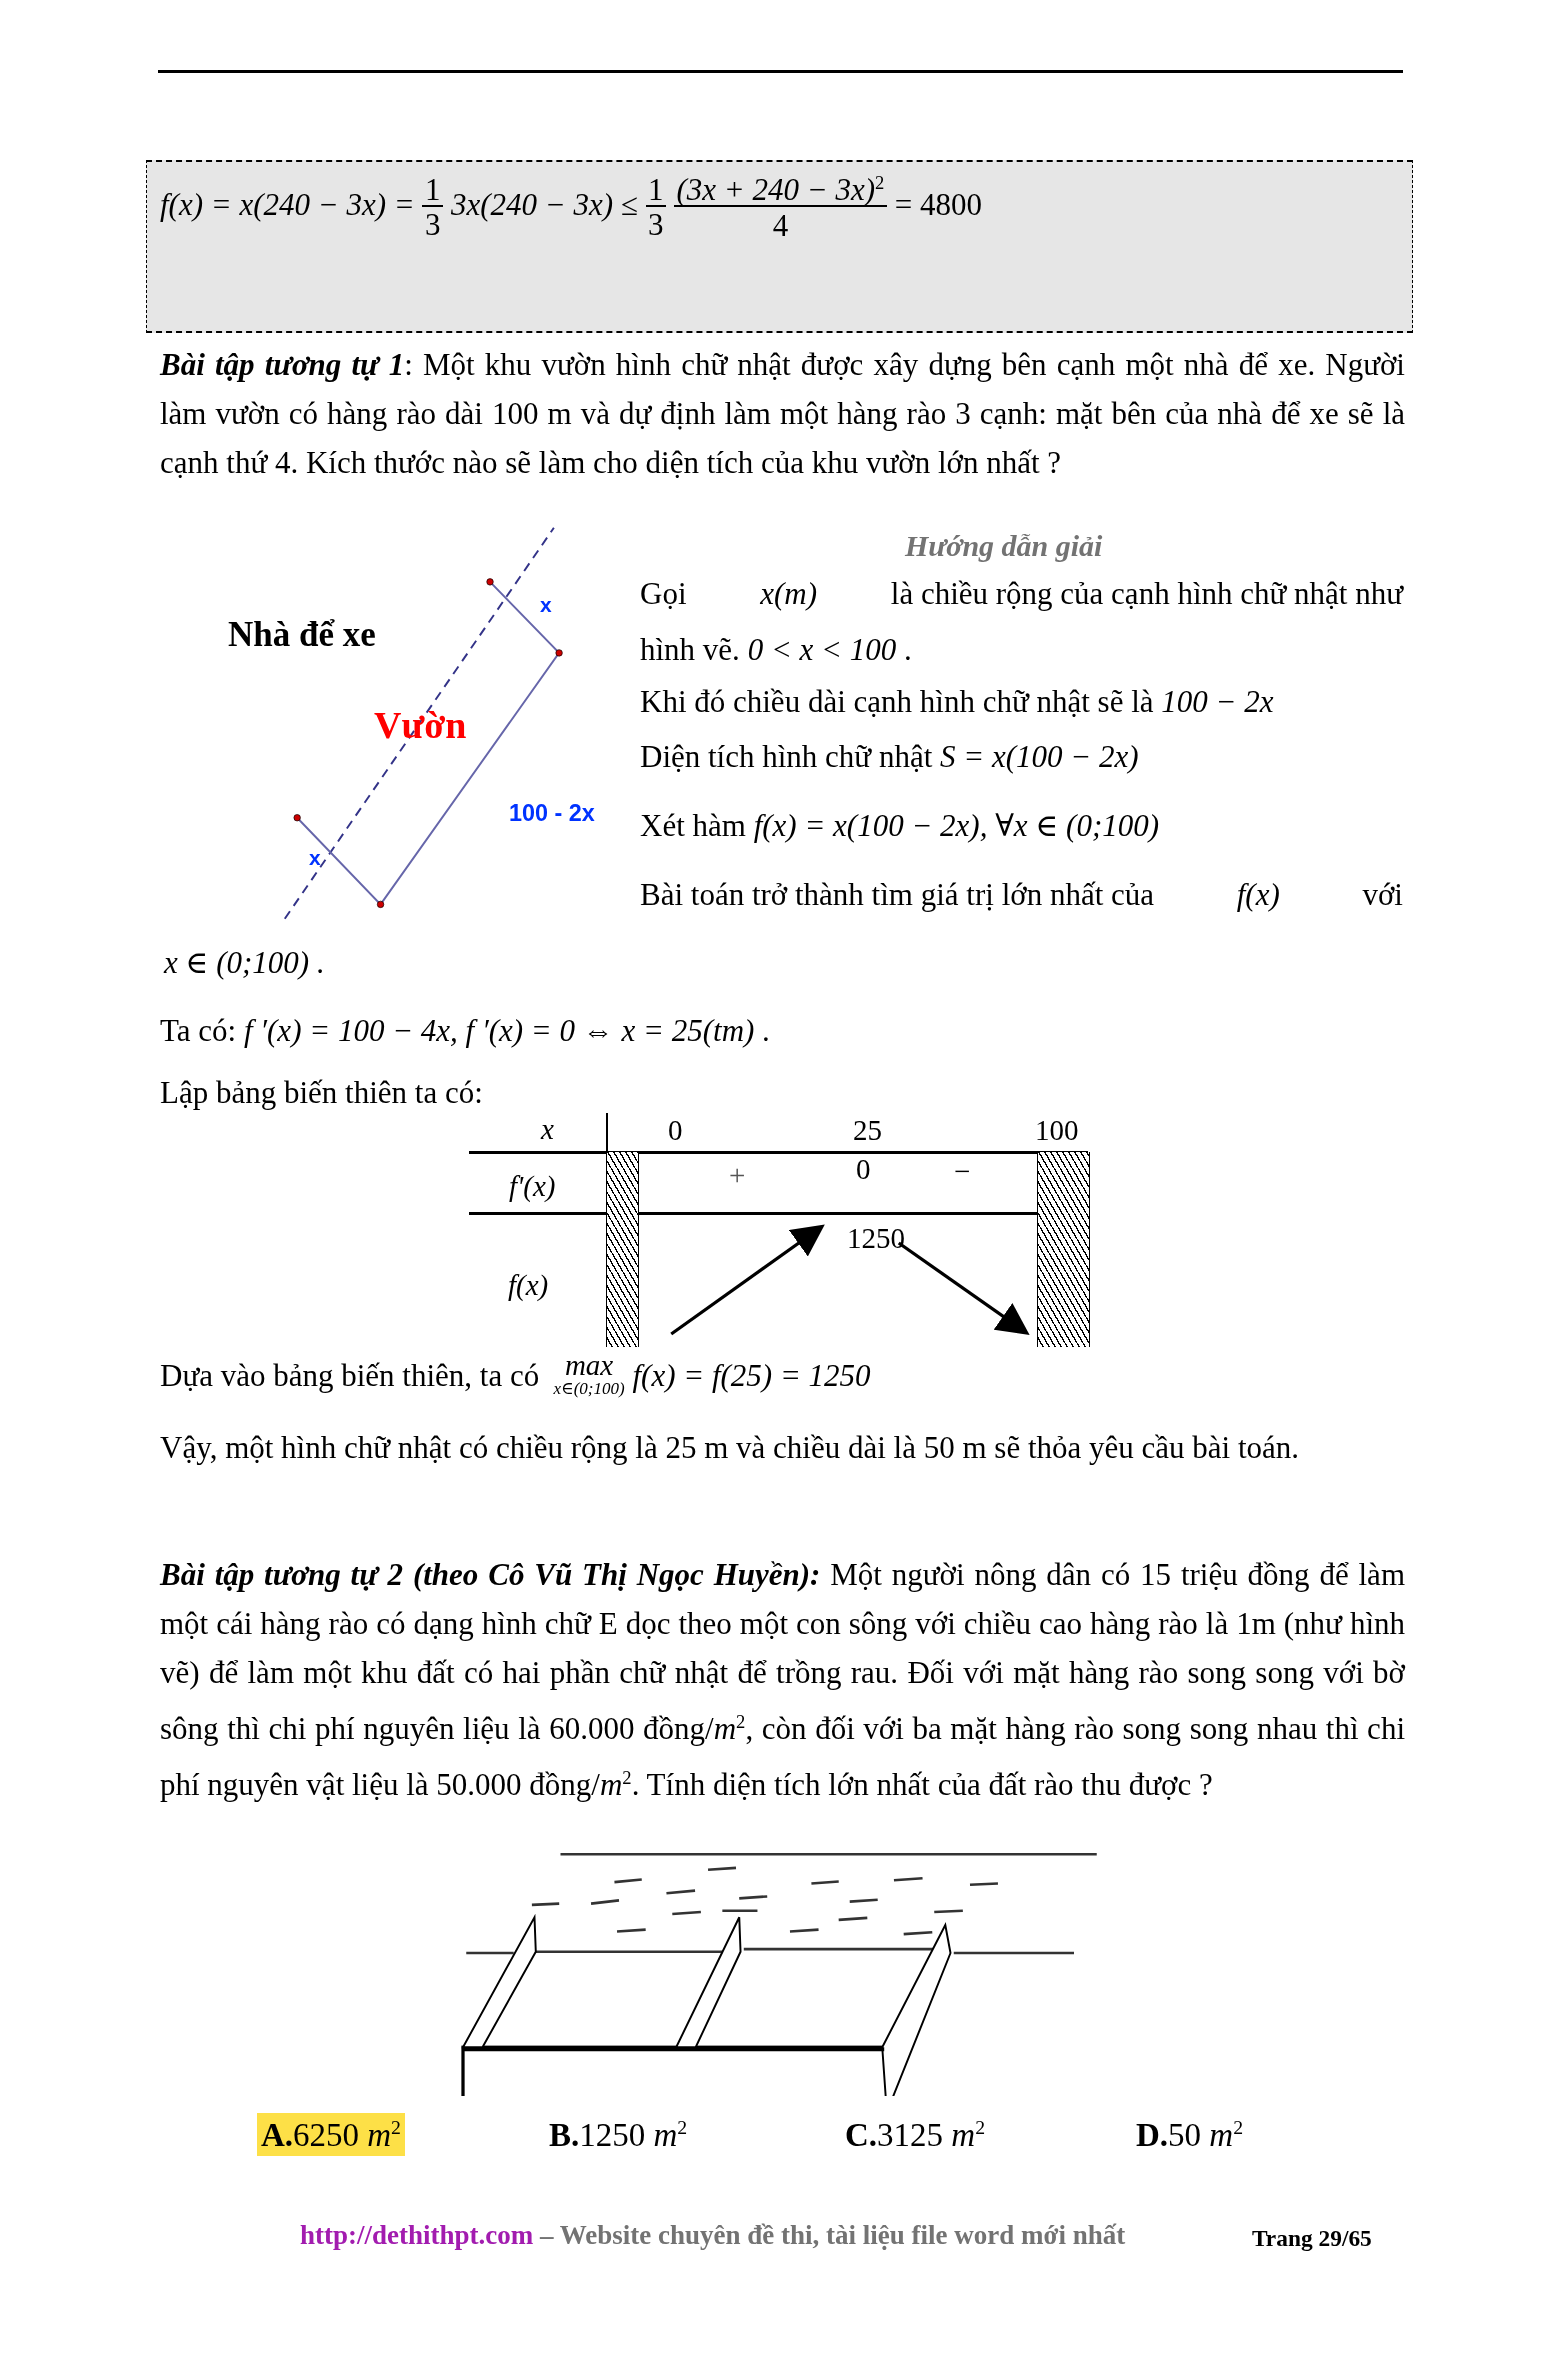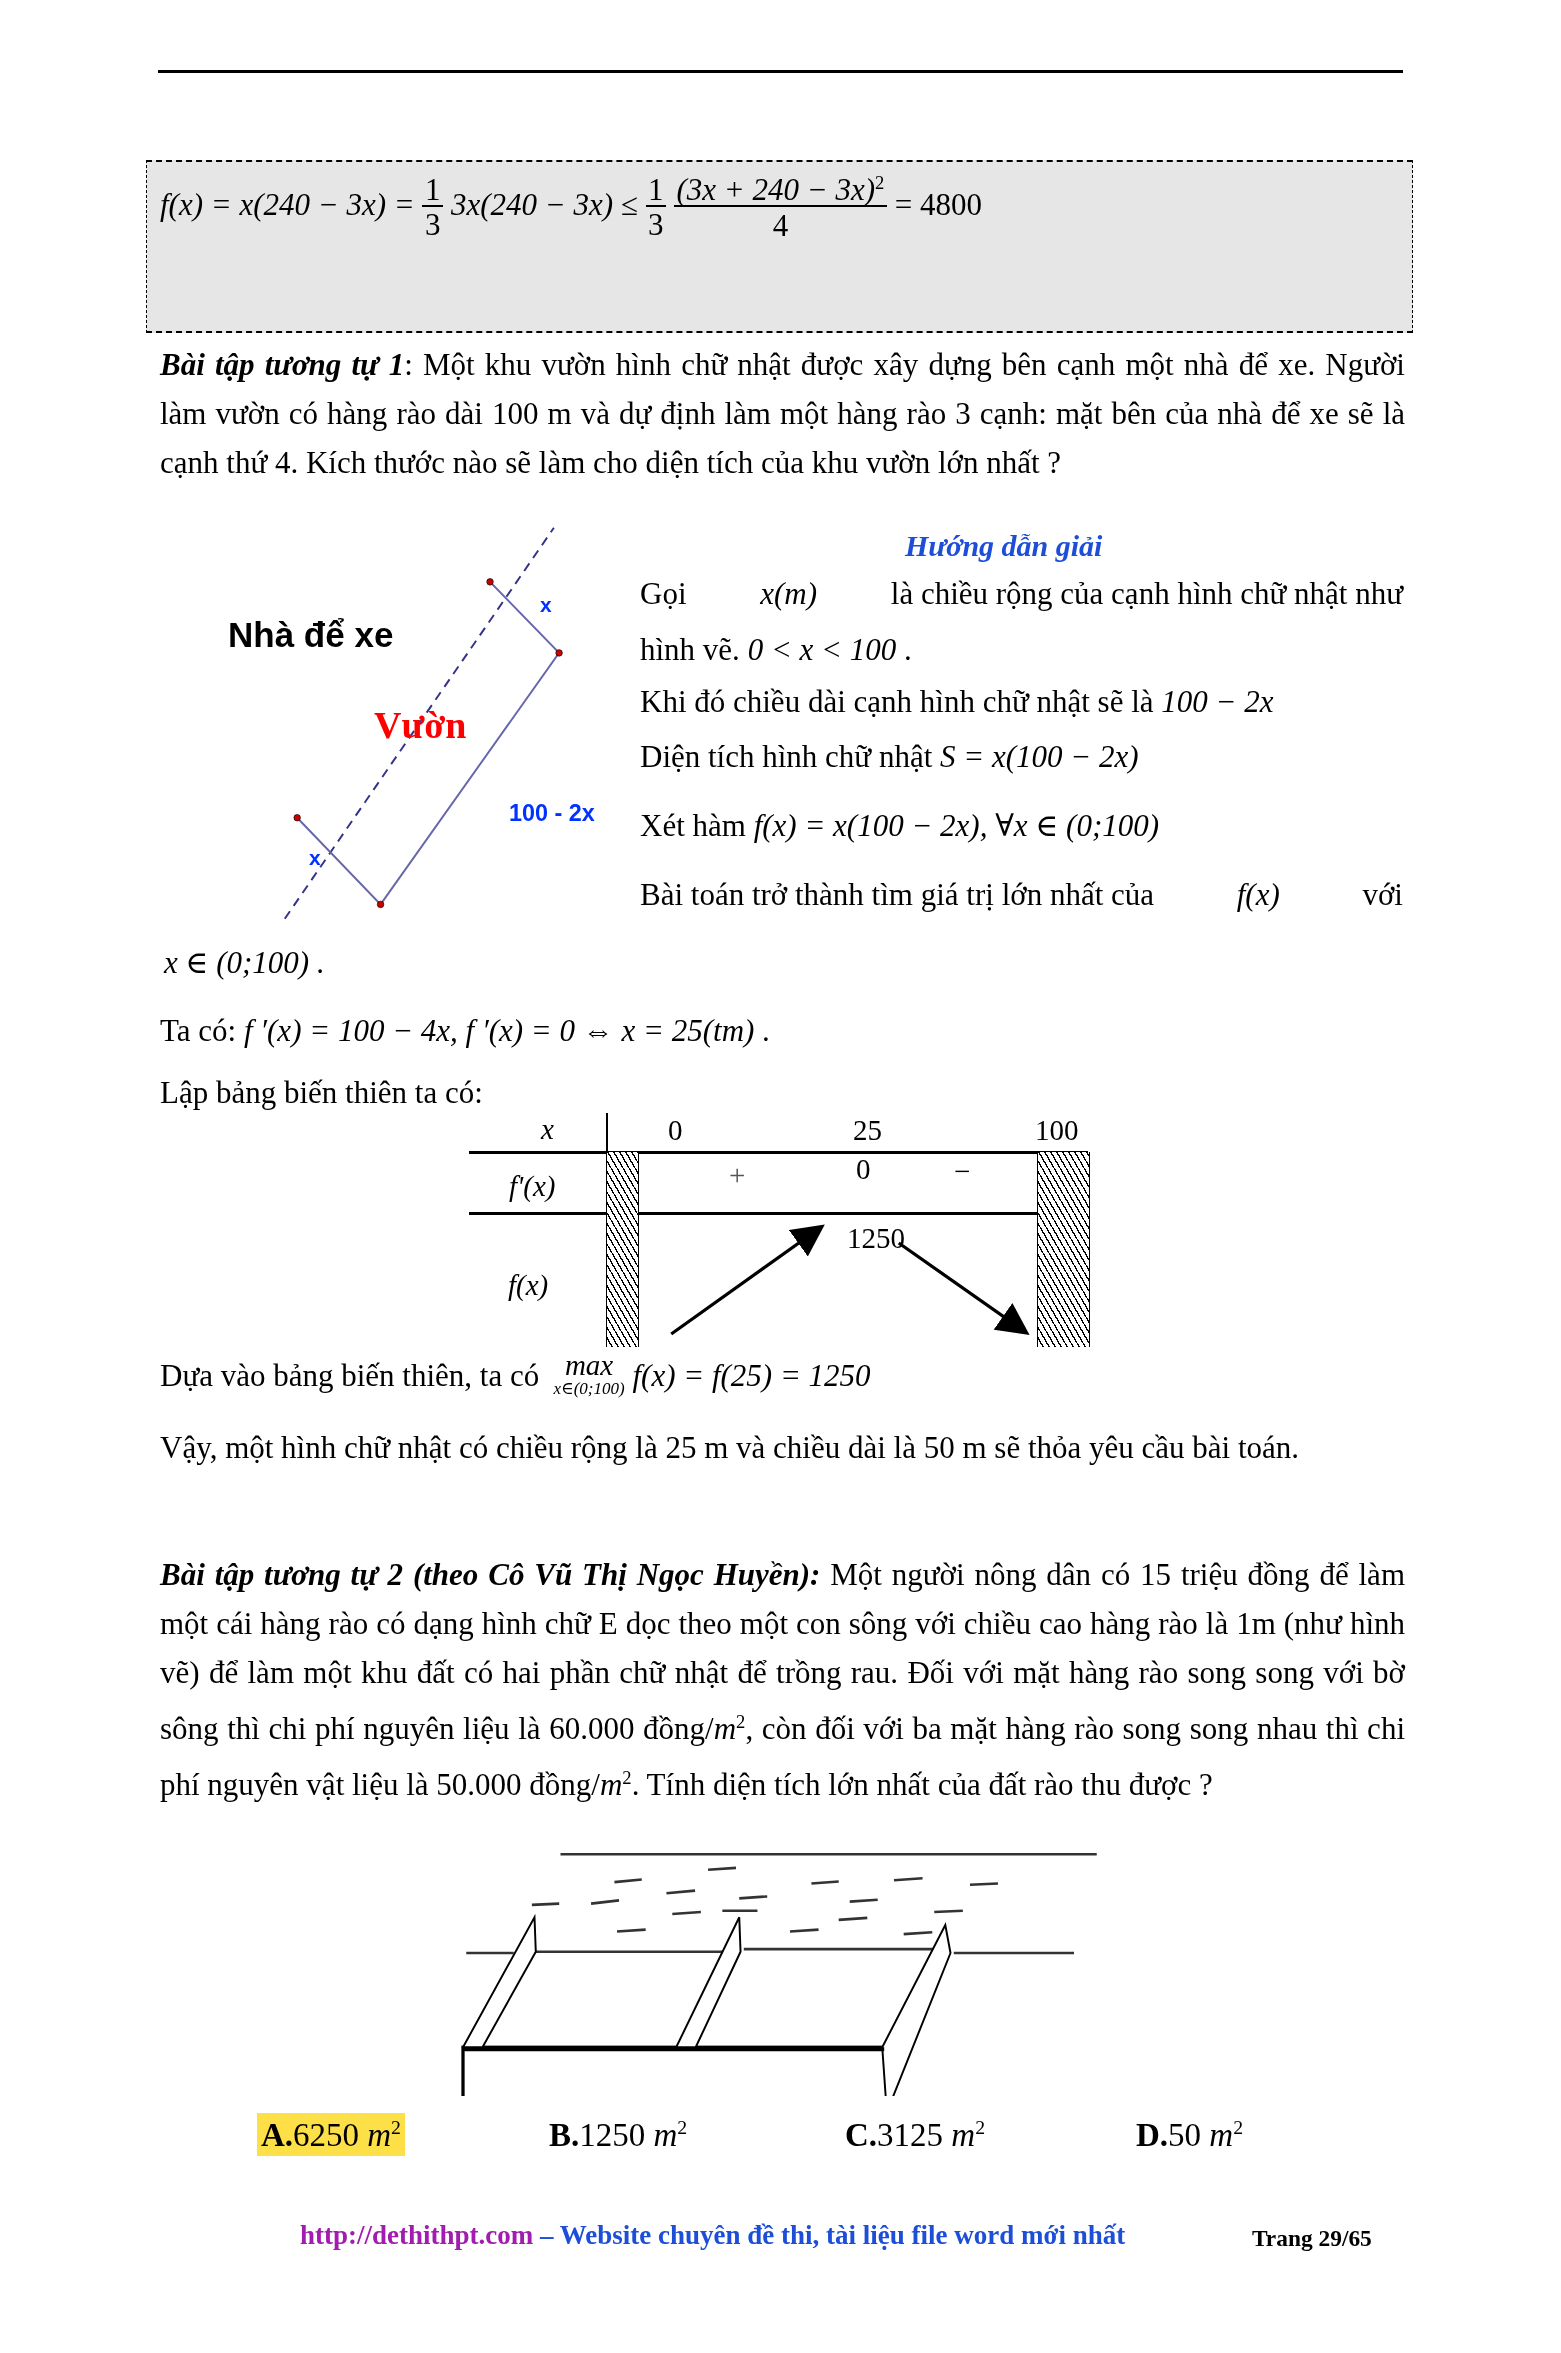--- a/index.html
+++ b/index.html
@@ -7,21 +7,21 @@
          font-family:"Liberation Serif","DejaVu Serif",serif; color:#000; }
   .abs { position:absolute; }
   .rule { left:158px; top:70px; width:1245px; height:2.6px; background:#000; }
   .mathbox { left:146px; top:160px; width:1267px; height:173px; background:#e6e6e6;
              border:2px dashed #000; border-left-width:1.3px; border-right-width:1.3px; box-sizing:border-box; }
   .txt { font-size:31px; line-height:49px; }
   .just { text-align:justify; text-align-last:left; }
   .math { font-family:"Liberation Serif","DejaVu Serif",serif; font-style:italic; }
   .up { font-style:normal; }
   .bi { font-weight:bold; font-style:italic; }
-  .red { color:#1d4ed8;font-family:Liberation Serif, serif; }
+  .red { color:#737373;font-family:Liberation Serif, serif; }
   .frac { display:inline-block; vertical-align:middle; text-align:center; line-height:1; }
   .frac .num { display:block; padding:0 2.6px; }
   .frac .den { display:block; border-top:2px solid #000; padding:2.6px 2.6px 0; }
   .sup { font-size:0.6em; vertical-align:super; }
   .sub-small { font-size:0.55em; }
   
   .vt { left:469px; top:1113px; width:619px; height:234px; }
   .vt .hline { position:absolute; height:3.3px; background:#000; }
   .vt .vline { position:absolute; width:2px; background:#000; }
   .hatch { position:absolute; background:repeating-linear-gradient(60deg,#fff 0 3.9px,#000 3.9px 5.2px); border-left:1.3px solid #000; border-right:1.3px solid #000; }
@@ -63,21 +63,21 @@
 </div>
 
 <svg class="abs" style="left:189px; top:518px;" width="417" height="404" viewBox="0 0 640 620">
   <line x1="147" y1="615" x2="560" y2="15" stroke="#333388" stroke-width="3" stroke-dasharray="14,10"></line>
   <polyline points="462,98 568,207 294,593 166,460" fill="none" stroke="#6666aa" stroke-width="3"></polyline>
   <circle cx="462" cy="98" r="5" fill="#cc0000" stroke="#000" stroke-width="1"></circle>
   <circle cx="568" cy="207" r="5" fill="#cc0000" stroke="#000" stroke-width="1"></circle>
   <circle cx="294" cy="593" r="5" fill="#cc0000" stroke="#000" stroke-width="1"></circle>
   <circle cx="166" cy="460" r="5" fill="#cc0000" stroke="#000" stroke-width="1"></circle>
 </svg>
-<div class="abs" style="left:228px; top:615px; font-size:35px; font-weight:bold; font-family:Liberation Sans, sans-serif;">Nhà để xe</div>
+<div class="abs" style="left:228px; top:615px; font-size:35px; font-weight:bold; font-family:Liberation Serif, serif;">Nhà để xe</div>
 <div class="abs" style="left:374px; top:703px; font-size:38px; font-weight:bold; color:#ff0000;">Vườn</div>
 <div class="abs" style="left:540px; top:593px; font-size:21px; font-weight:bold; color:#0033ff; font-family:'Liberation Sans',sans-serif;">x</div>
 <div class="abs" style="left:309px; top:846px; font-size:21px; font-weight:bold; color:#0033ff; font-family:'Liberation Sans',sans-serif;">x</div>
 <div class="abs" style="left:509px; top:800px; font-size:23.4px; font-weight:bold; color:#0033ff; font-family:'Liberation Sans',sans-serif;">100 - 2x</div>
 
 <div class="abs txt bi red" style="left:905px; top:521px; font-size:30px;">Hướng dẫn giải</div>
 <div class="abs txt" style="left:640px; top:569px; width:763px;">
   <div style="display:flex; justify-content:space-between; height:56px;gap:36px;">
     <span>Gọi</span>
     <span class="math">x(m)</span>

